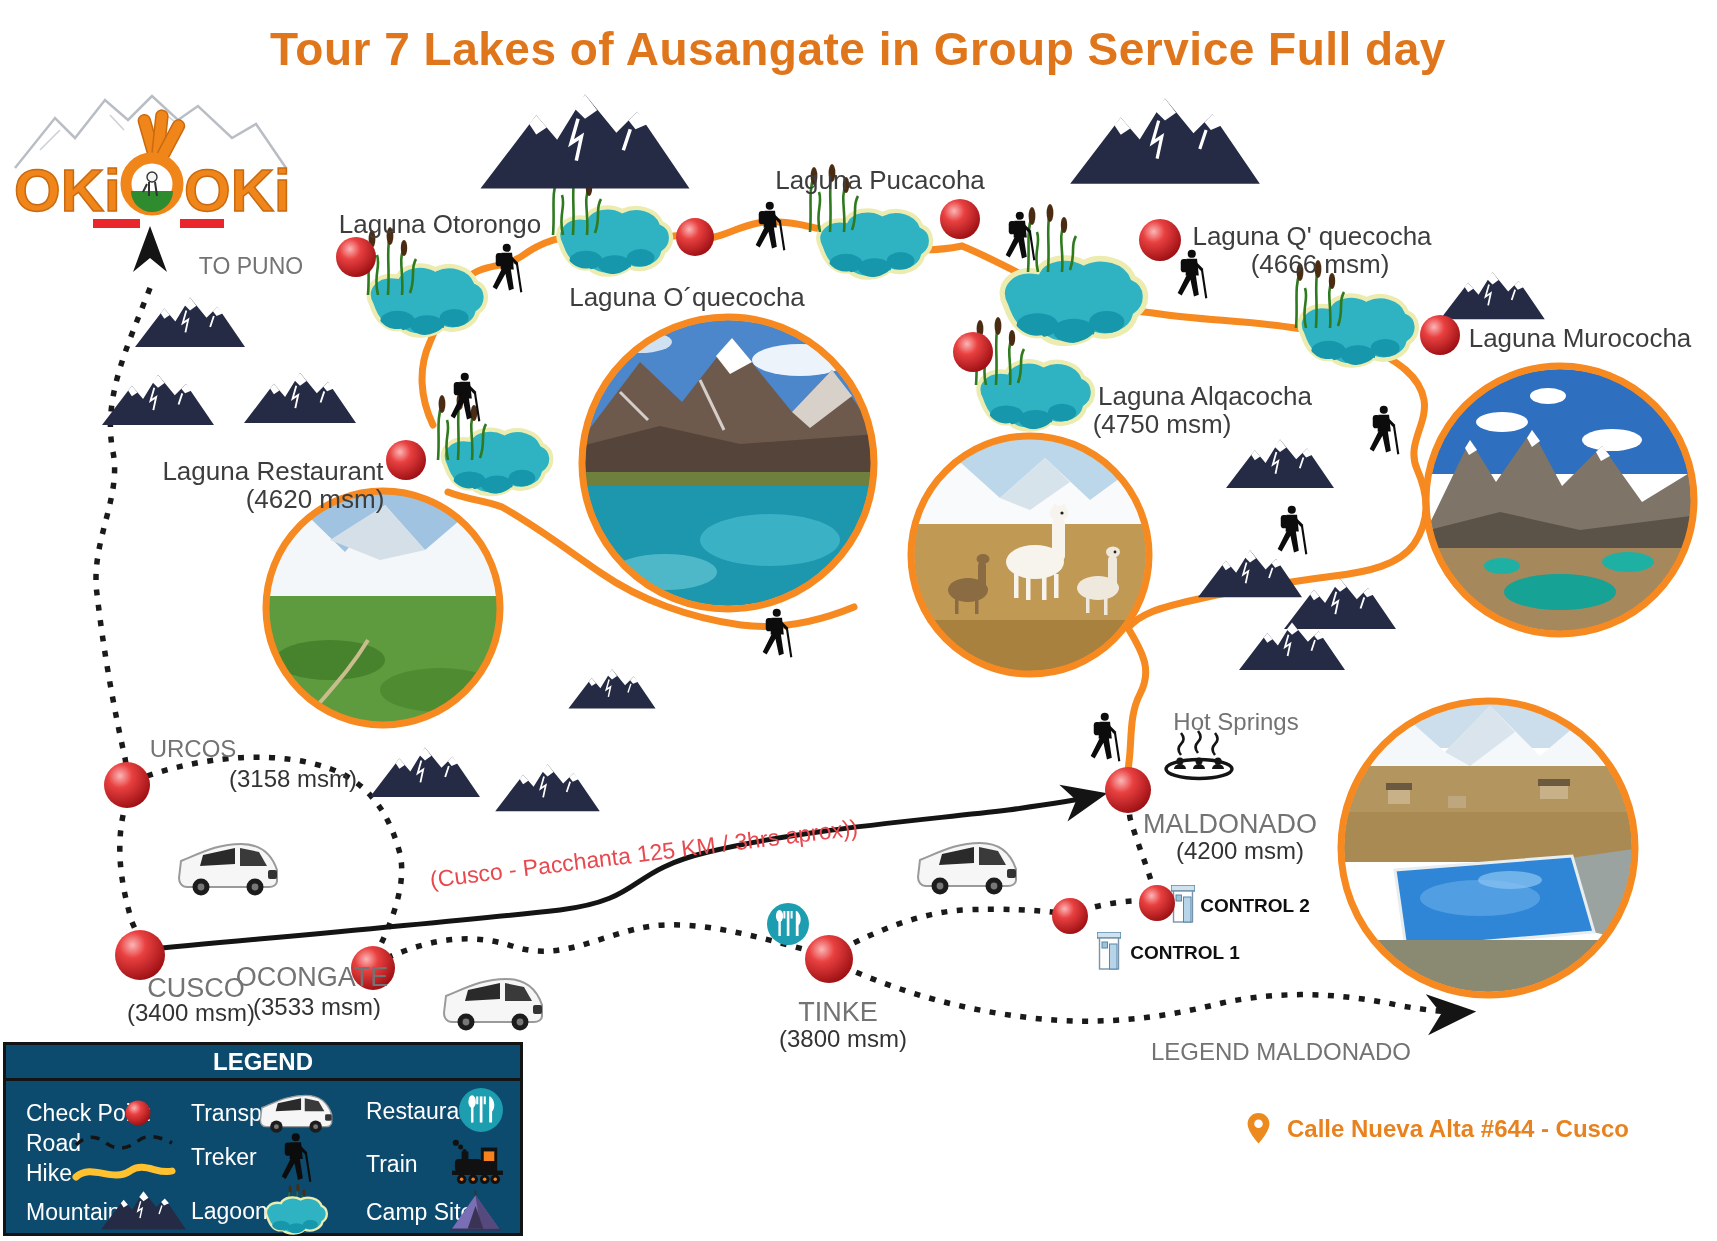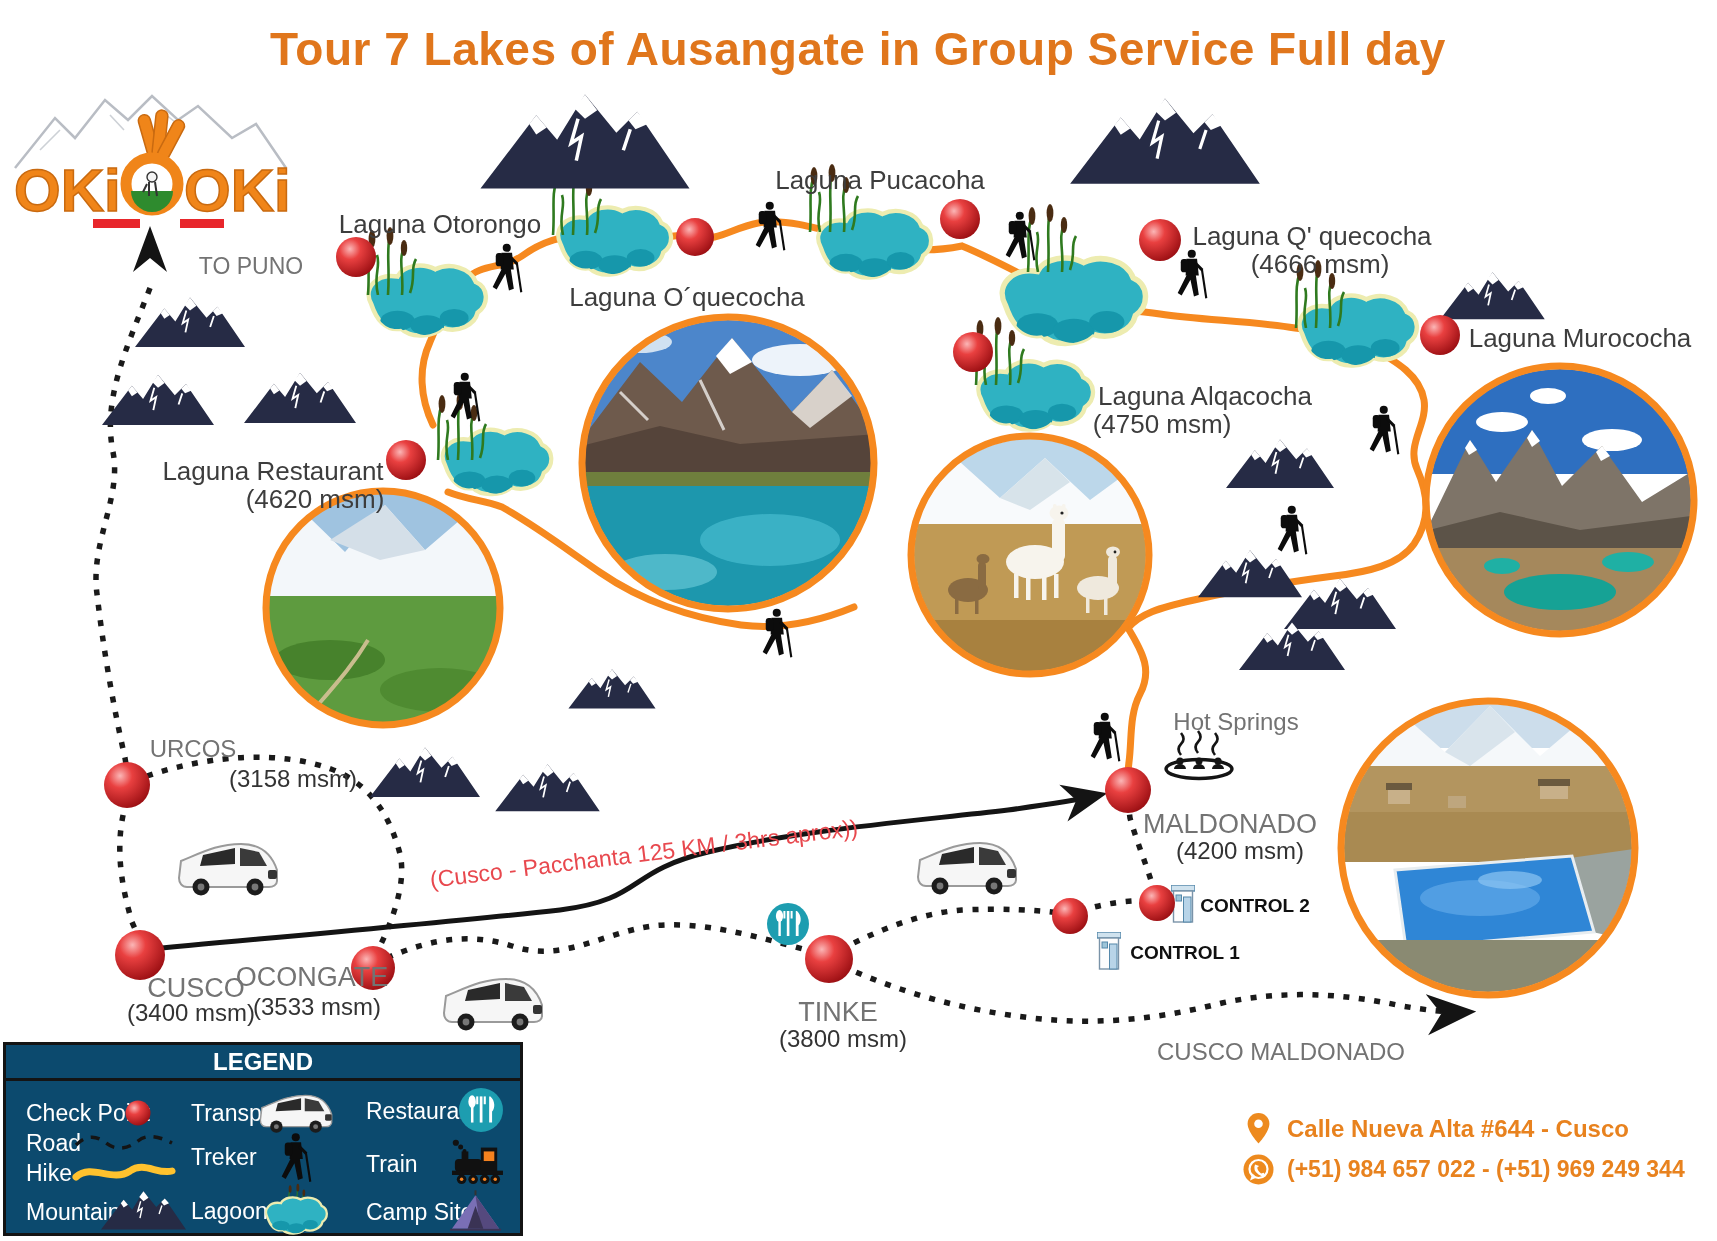--- a/index.html
+++ b/index.html
@@ -415,21 +415,21 @@
 <div class="lbl town big" style="left:312px;top:977px">OCONGATE</div>
 <div class="lbl alt" style="left:317px;top:1007px">(3533 msm)</div>
 <div class="lbl town big" style="left:838px;top:1012px">TINKE</div>
 <div class="lbl alt" style="left:843px;top:1039px">(3800 msm)</div>
 <div class="lbl town big" style="left:1230px;top:824px">MALDONADO</div>
 <div class="lbl alt" style="left:1240px;top:851px">(4200 msm)</div>
 
 <div class="lbl town" style="left:1236px;top:722px">Hot Springs</div>
 <div class="lbl control" style="left:1185px;top:953px">CONTROL 1</div>
 <div class="lbl control" style="left:1255px;top:906px">CONTROL 2</div>
-<div class="lbl town" style="left:1281px;top:1052px">CUSCO MALDONADO</div>
+<div class="lbl town" style="left:1281px;top:1052px">LEGEND MALDONADO</div>
 <div class="lbl note" style="left:644px;top:854px">(Cusco - Pacchanta 125 KM / 3hrs aprox))</div>
 
 <div class="legend">
   <div class="legend-header">LEGEND</div>
   <div style="position:relative;height:156px">
     <div class="lg-lbl" style="left:20px;top:32px">Check Point</div>
     <svg class="lg-ic" style="left:118px;top:18px" width="28" height="28">
           <circle cx="14" cy="14" r="12.5" fill="url(#ballGrad)"></circle>
         </svg>
     <div class="lg-lbl" style="left:20px;top:62px">Road</div>
@@ -475,24 +475,15 @@
 </div>
 
 <div class="footer">
   <div class="frow">
     <svg width="31" height="34">
       <path d="M15.5,1 C9.3,1 4.6,5.8 4.6,11.8 C4.6,20 15.5,31.5 15.5,31.5 C15.5,31.5 26.4,20 26.4,11.8 C26.4,5.8 21.7,1 15.5,1 Z" fill="#ED8A1E"></path>
       <circle cx="15.5" cy="11.7" r="4.3" fill="#fff"></circle>
     </svg>
     <span class="ftxt" style="font-size:24px">Calle Nueva Alta #644 - Cusco</span>
   </div>
-  <div class="frow">
-    <svg width="31" height="31">
-      <circle cx="15.5" cy="15.5" r="15" fill="#ED8A1E"></circle>
-      <circle cx="15.5" cy="15" r="9" fill="none" stroke="#fff" stroke-width="2.2"></circle>
-      <polygon points="7,26.5 9.5,19.5 13.5,23.5" fill="#fff"></polygon>
-      <path d="M12,10.5 q-2.5,6 3.5,10 q4.5,3 7,1.5 l-1.8,-3.2 -2.6,0.8 q-3.8,-3 -3.8,-6 l1.8,-1.6 Z" fill="#fff"></path>
-    </svg>
-    <span class="ftxt">(+51) 984 657 022 - (+51) 969 249 344</span>
-  </div>
 </div>
 
 </div>
 
 </body></html>

